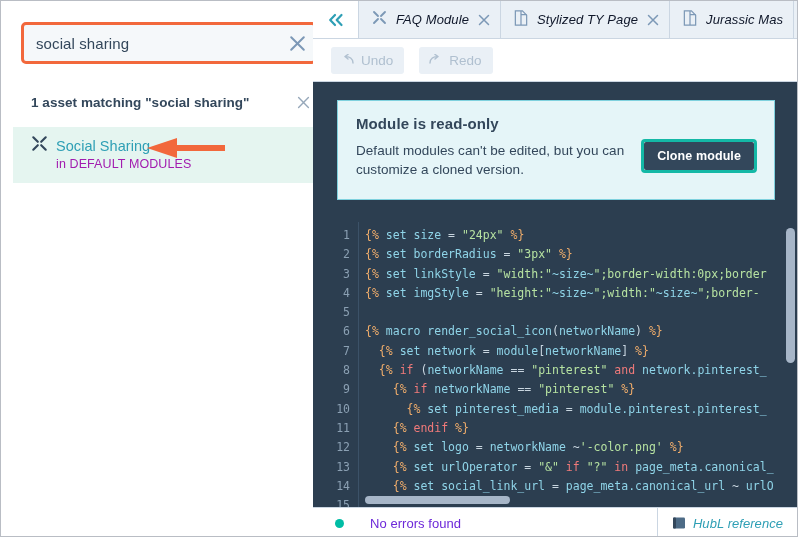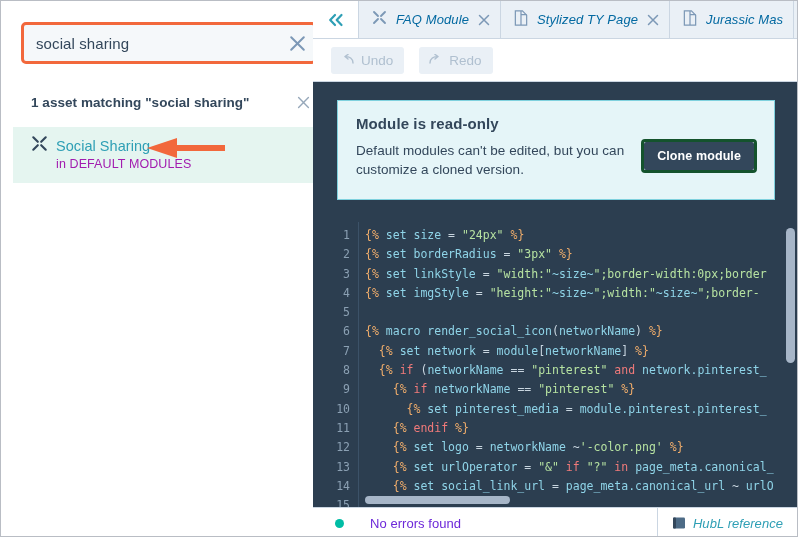--- a/index.html
+++ b/index.html
@@ -125,21 +125,21 @@
     gap: 9px;
     background: #eaf0f6;
     border-right: 1px solid #cbd6e2;
     cursor: pointer;
     white-space: nowrap;
     flex: 0 0 auto;
   }
   .tab .tab-label {
     font-size: 13px;
     font-style: italic;
-    color: #0369a1;
+    color: #0f172a;
     letter-spacing: 0.1px;
   }
   .tab .tab-close { display: flex; align-items: center; cursor: pointer; }
 
   
   #toolbar {
     position: absolute; left: 0; top: 38px;
     width: 486px; height: 43px;
     background: #ffffff;
     border-bottom: 1px solid #cbd6e2;
@@ -183,21 +183,21 @@
   }
   #readonly-banner .body {
     font-size: 13.5px;
     color: #33475b;
     line-height: 19px;
     width: 270px;
     letter-spacing: 0.05px;
   }
   #clone-btn-wrap {
     position: absolute; right: 17px; top: 38px;
-    border: 3px solid #14532d;
+    border: 3px solid #14b8a6;
     border-radius: 4px;
   }
   #clone-btn {
     display: block;
     background: #33475b;
     color: #ffffff;
     font-size: 12.5px;
     font-weight: bold;
     border: none;
     padding: 7px 13px;

